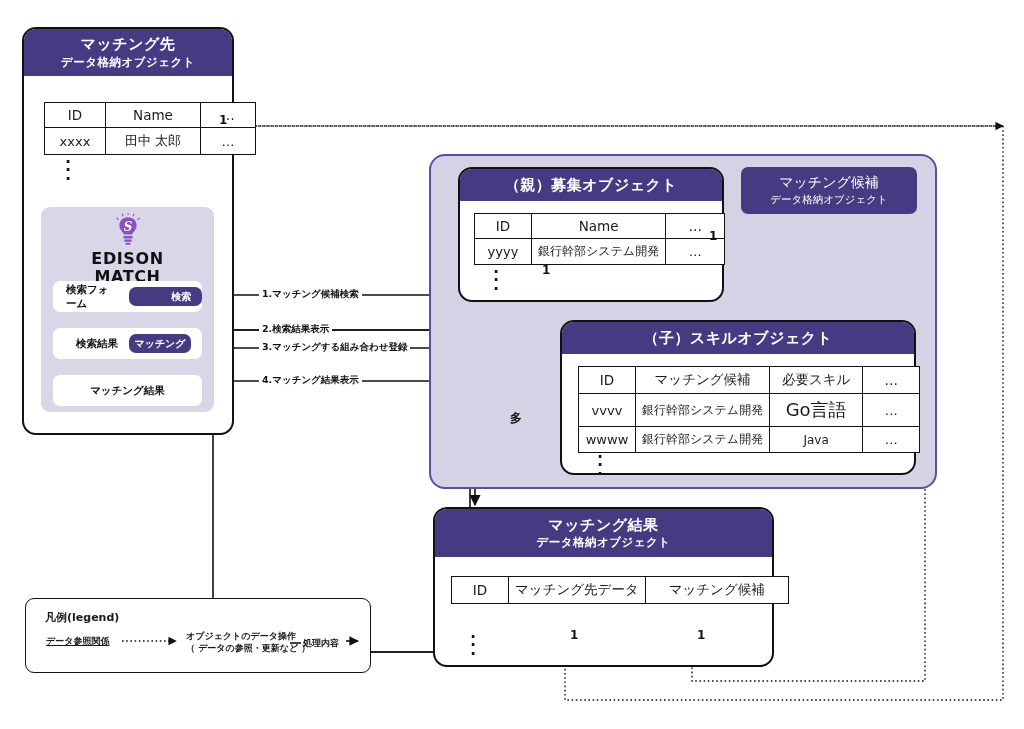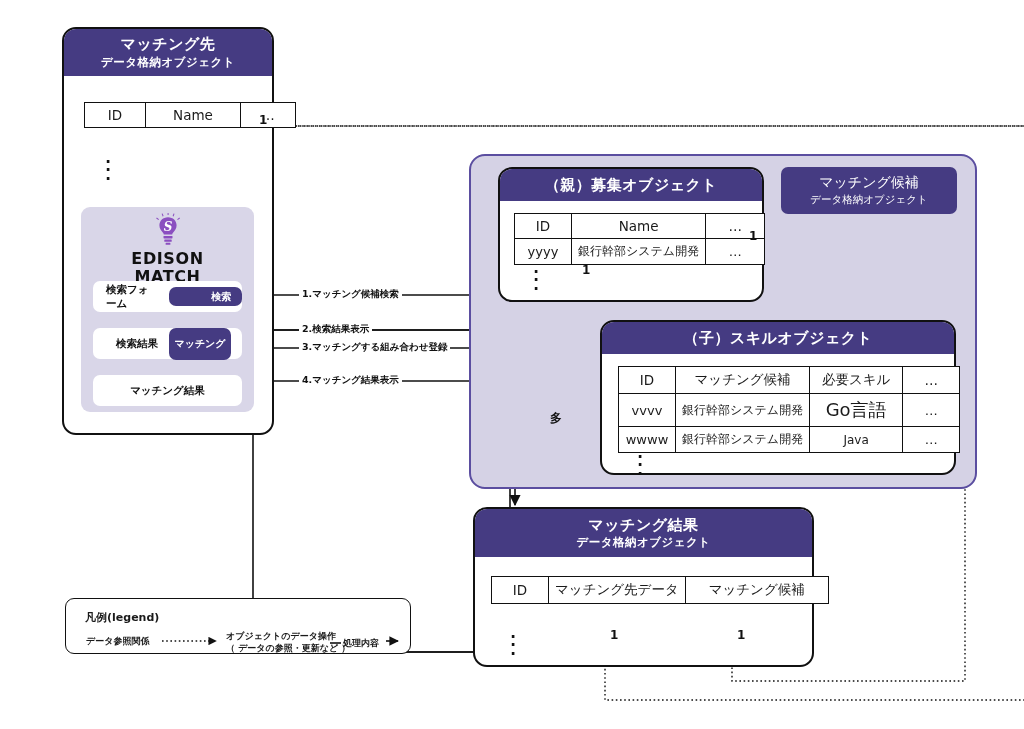--- a/index.html
+++ b/index.html
@@ -1,21 +1,21 @@
 <!DOCTYPE html>
 <html><head>
 <meta charset="utf-8">
 <style>
   html,body{margin:0;padding:0;background:#ffffff;}
   body{
     width:1024px;height:729px;position:relative;overflow:hidden;
     font-family:"DejaVu Sans","Liberation Sans",sans-serif;
     color:#1a1a1a;
   }
-  #canvas{position:absolute;inset:0;margin-left:40px;}
+  #canvas{position:absolute;inset:0;}
   svg.wires{position:absolute;left:0;top:0;width:1024px;height:729px;pointer-events:none;}
 
   
   .card{
     position:absolute;background:#ffffff;border:2.5px solid #111;border-radius:14px;
     box-sizing:border-box;overflow:hidden;
   }
   .card-head{
     background:#453B82;color:#fff;text-align:center;
     display:flex;flex-direction:column;align-items:center;justify-content:center;
@@ -70,25 +70,25 @@
   #cand-badge{
     position:absolute;left:741px;top:167px;width:176px;height:47px;background:#453B82;
     border-radius:7px;color:#fff;display:flex;flex-direction:column;
     align-items:center;justify-content:center;text-align:center;
   }
   #cand-badge .head-main{font-size:14px;}
   #cand-badge .head-sub{font-size:10.5px;}
 
   
   #legend{
-    position:absolute;left:25px;top:598px;width:346px;height:56px;background:#fff;
+    position:absolute;left:25px;top:598px;width:346px;height:75px;background:#fff;
     border:1.8px solid #111;border-radius:9px;box-sizing:border-box;
   }
   #legend .lg-title{position:absolute;left:19px;top:11px;font-size:11px;font-weight:bold;}
-  #legend .lg-a{position:absolute;left:20px;top:36px;font-size:9px;font-weight:bold;}
+  #legend .lg-a{position:absolute;left:20px;top:36px;font-size:9px;font-weight:bold;text-decoration:underline;}
   #legend .lg-b{position:absolute;left:160px;top:31px;font-size:9px;font-weight:bold;line-height:1.35;}
   #legend .lg-c{position:absolute;left:277px;top:38px;font-size:9px;font-weight:bold;}
 
   .card-title-only .card-head{height:32px;}
 
   .cardinal{
     position:absolute;font-size:12px;font-weight:bold;color:#111;
   }
   .many-label{position:absolute;font-size:12px;font-weight:bold;color:#111;}
   .flow-label{
@@ -155,20 +155,25 @@
       <div class="head-sub">データ格納オブジェクト</div>
     </div>
   </div>
 
   <table class="obj" style="position:absolute;left:44px;top:102px;">
     <tbody>
         <tr>
       <th style="width:48px">ID</th>
       <th style="width:82px">Name</th>
       <th style="width:42px">…</th>
+    </tr>
+    <tr>
+      <td class="hl">xxxx</td>
+      <td class="hl">田中 太郎</td>
+      <td class="hl">…</td>
     </tr>
   </tbody>
     </table>
   <div class="vdots" style="position:absolute;left:55px;top:158px;width:26px;">
     <span>·</span>
       <span>·</span>
       <span>·</span>
   </div>
   <div class="cardinal" style="left:219px;top:113px;">1</div>
 
@@ -192,21 +197,21 @@
       <div class="logo-text">MATCH</div>
     </div>
 
     <div class="app-row" style="top:74px;">
       <div class="app-label" style="margin-left:13px;">検索フォーム</div>
       <div class="pill" style="margin-left:12px;width:52px;height:19px;padding-left:32px;">検索</div>
     </div>
 
     <div class="app-row" style="top:121px;">
       <div class="app-label" style="margin-left:23px;">検索結果</div>
-      <div class="pill" style="margin-left:11px;width:62px;height:32px;">マッチング</div>
+      <div class="pill" style="margin-left:11px;width:62px;height:19px;">マッチング</div>
     </div>
 
     <div class="app-row" style="top:168px;justify-content:center;">
       <div class="app-label">マッチング結果</div>
     </div>
   </div>
 
   <div class="flow-label" style="left:259px;top:288px;">1.マッチング候補検索</div>
   <div class="flow-label" style="left:259px;top:323px;">2.検索結果表示</div>
   <div class="flow-label" style="left:259px;top:341px;">3.マッチングする組み合わせ登録</div>

